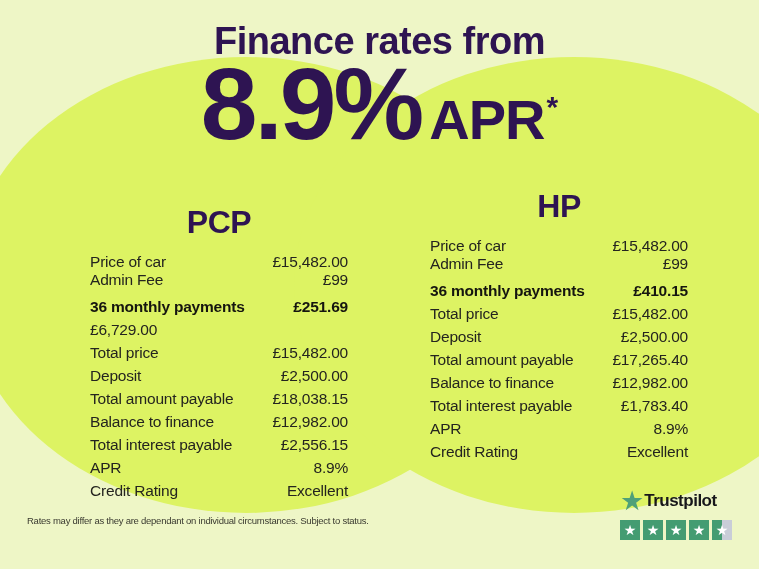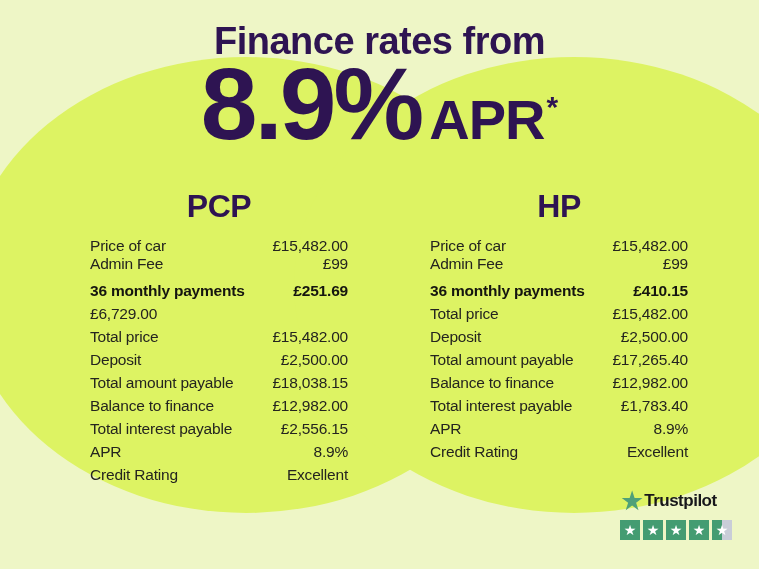--- a/index.html
+++ b/index.html
@@ -26,21 +26,21 @@
     position:absolute; top:56px; left:0; width:100%;
     display:flex; justify-content:center; align-items:baseline;
     color:var(--purple,#2e1452);
   }
   .rate-big  { font-size:102px; line-height:96px; font-weight:800; letter-spacing:-3px; }
   .rate-apr  { font-size:56px;  line-height:96px; font-weight:800; letter-spacing:-1px; margin-left:8px; }
   .rate-ast  { align-self:flex-start; margin-top:36px; margin-left:2px;
                font-size:30px; font-weight:800; line-height:30px; }
 
   .col { position:absolute; top:188px; width:258px; }
-  .col.pcp { left:90px; }
+  .col.pcp { left:90px;margin-top:16px; }
   .col.hp  { left:430px; }
   .col h2 {
     margin:0 0 12px 0; text-align:center;
     font-size:32px; line-height:37px; font-weight:800;
     color:var(--purple,#2e1452); letter-spacing:-0.5px;
   }
   .row {
     display:flex; justify-content:space-between; align-items:baseline;
     font-size:15.5px; line-height:18px; letter-spacing:-0.2px;
     color:var(--text,#24241f); margin-top:5px;
@@ -182,20 +182,21 @@
             <span class="val">8.9%</span>
           </div>
           <div class="row">
             <span class="lbl">Credit Rating</span>
             <span class="val">Excellent</span>
           </div>
         </div>
     </section>
 
     <div class="disclaimer">
+      <div>Rates may differ as they are dependant on individual circumstances. Subject to status.</div>
     </div>
 
     <div class="trustpilot">
       <div class="tp-logo">
         <span class="tp-star-icon">★</span>
         <span class="tp-word">Trustpilot</span>
       </div>
       <div class="tp-stars">
           <div class="tp-box">
             <span class="s">★</span>

